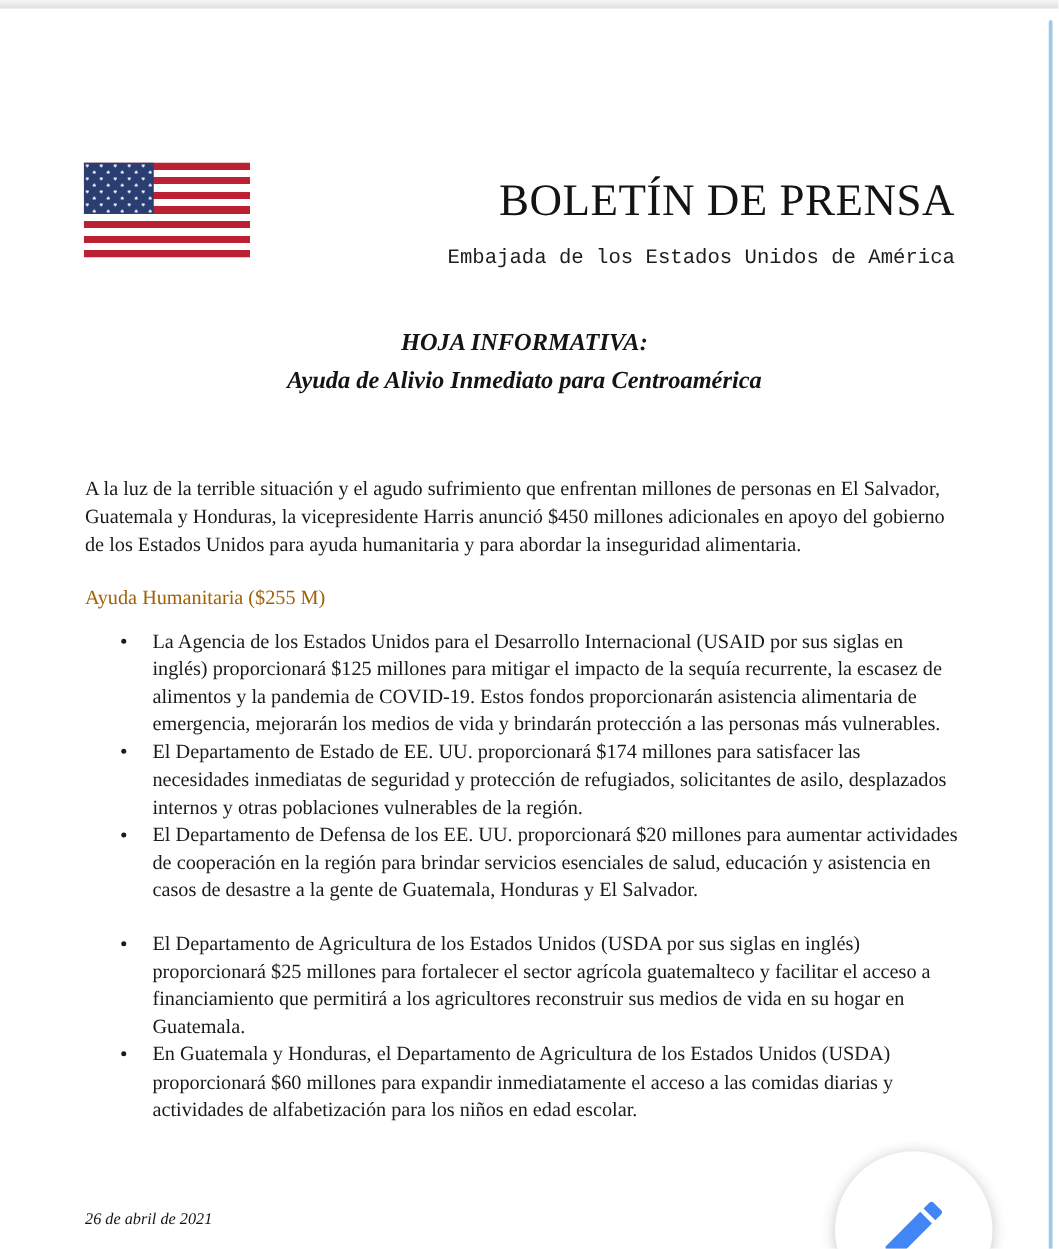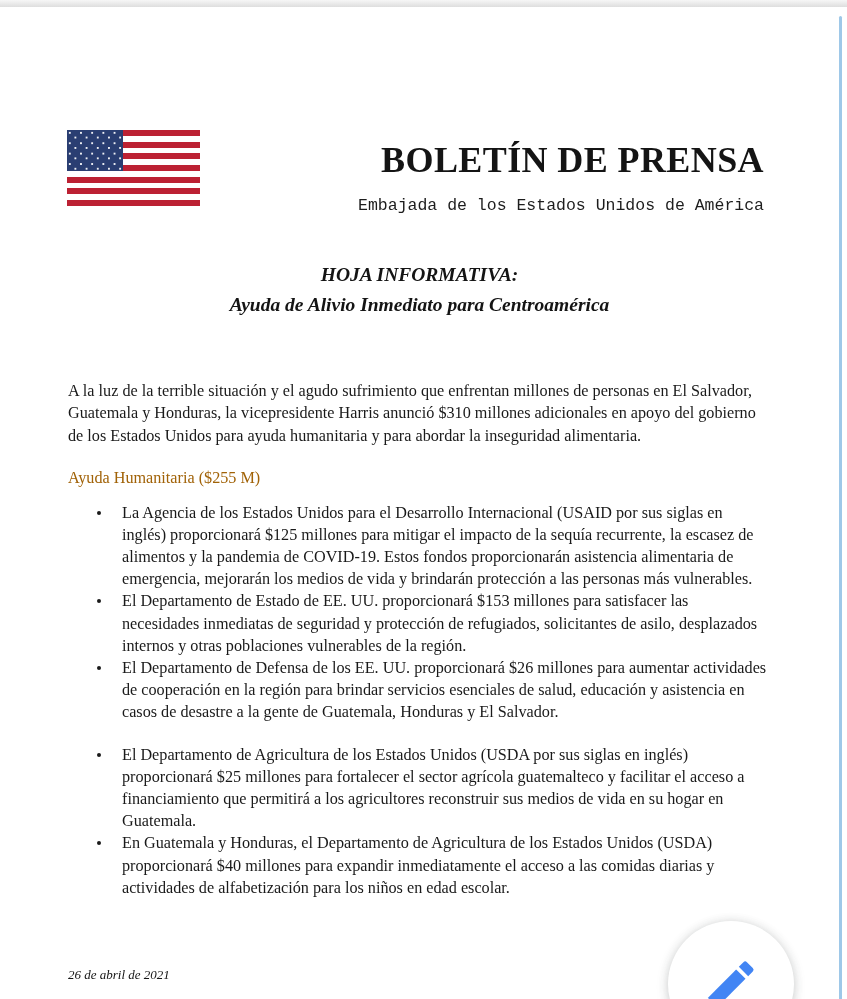--- a/index.html
+++ b/index.html
@@ -104,21 +104,21 @@
       radial-gradient(circle at 8.4px 7.8px, #ffffff 1.05px, transparent 1.2px);
     background-size: 11.2px 10.4px, 11.2px 10.4px;
     opacity: .92;
   }
 
   .masthead-title {
     position: absolute;
     right: 75px;
     top: 131px;
     font-family: "Liberation Serif", serif;
-    font-weight: bold;
+    font-weight: normal;
     font-size: 36px;
     letter-spacing: 0.4px;
     color: #141414;
     text-align: right;
     white-space: nowrap;
   }
   .masthead-sub {
     position: absolute;
     right: 75px;
     top: 188px;
@@ -241,32 +241,32 @@
       <div class="masthead-sub">Embajada de los Estados Unidos de América</div>
     </div>
 
     <div class="doc-title">
       <span class="l1">HOJA INFORMATIVA:</span>
       <span class="l2">Ayuda de Alivio Inmediato para Centroamérica</span>
     </div>
 
     <div class="body-area">
 
-      <p class="para">A la luz de la terrible situación y el agudo sufrimiento que enfrentan millones de personas en El Salvador, Guatemala y Honduras, la vicepresidente Harris anunció $310 millones adicionales en apoyo del gobierno de los Estados Unidos para ayuda humanitaria y para abordar la inseguridad alimentaria.</p>
+      <p class="para">A la luz de la terrible situación y el agudo sufrimiento que enfrentan millones de personas en El Salvador, Guatemala y Honduras, la vicepresidente Harris anunció $450 millones adicionales en apoyo del gobierno de los Estados Unidos para ayuda humanitaria y para abordar la inseguridad alimentaria.</p>
 
       <div class="section-head">Ayuda Humanitaria ($255 M)</div>
       <ul class="bullets">
         <li>La Agencia de los Estados Unidos para el Desarrollo Internacional (USAID por sus siglas en inglés) proporcionará $125 millones para mitigar el impacto de la sequía recurrente, la escasez de alimentos y la pandemia de COVID-19. Estos fondos proporcionarán asistencia alimentaria de emergencia, mejorarán los medios de vida y brindarán protección a las personas más vulnerables.</li>
-        <li>El Departamento de Estado de EE. UU. proporcionará $153 millones para satisfacer las necesidades inmediatas de seguridad y protección de refugiados, solicitantes de asilo, desplazados internos y otras poblaciones vulnerables de la región.</li>
-        <li>El Departamento de Defensa de los EE. UU. proporcionará $26 millones para aumentar actividades de cooperación en la región para brindar servicios esenciales de salud, educación y asistencia en casos de desastre a la gente de Guatemala, Honduras y El Salvador.</li>
+        <li>El Departamento de Estado de EE. UU. proporcionará $174 millones para satisfacer las necesidades inmediatas de seguridad y protección de refugiados, solicitantes de asilo, desplazados internos y otras poblaciones vulnerables de la región.</li>
+        <li>El Departamento de Defensa de los EE. UU. proporcionará $20 millones para aumentar actividades de cooperación en la región para brindar servicios esenciales de salud, educación y asistencia en casos de desastre a la gente de Guatemala, Honduras y El Salvador.</li>
       </ul>
 
       <ul class="bullets">
         <li>El Departamento de Agricultura de los Estados Unidos (USDA por sus siglas en inglés) proporcionará $25 millones para fortalecer el sector agrícola guatemalteco y facilitar el acceso a financiamiento que permitirá a los agricultores reconstruir sus medios de vida en su hogar en Guatemala.</li>
-        <li>En Guatemala y Honduras, el Departamento de Agricultura de los Estados Unidos (USDA) proporcionará $40 millones para expandir inmediatamente el acceso a las comidas diarias y actividades de alfabetización para los niños en edad escolar.</li>
+        <li>En Guatemala y Honduras, el Departamento de Agricultura de los Estados Unidos (USDA) proporcionará $60 millones para expandir inmediatamente el acceso a las comidas diarias y actividades de alfabetización para los niños en edad escolar.</li>
       </ul>
 
     </div>
 
     <div class="doc-date">26 de abril de 2021</div>
 
   </div>
 
   <div class="scrollbar-track">
     <div class="scrollbar-thumb"></div>

